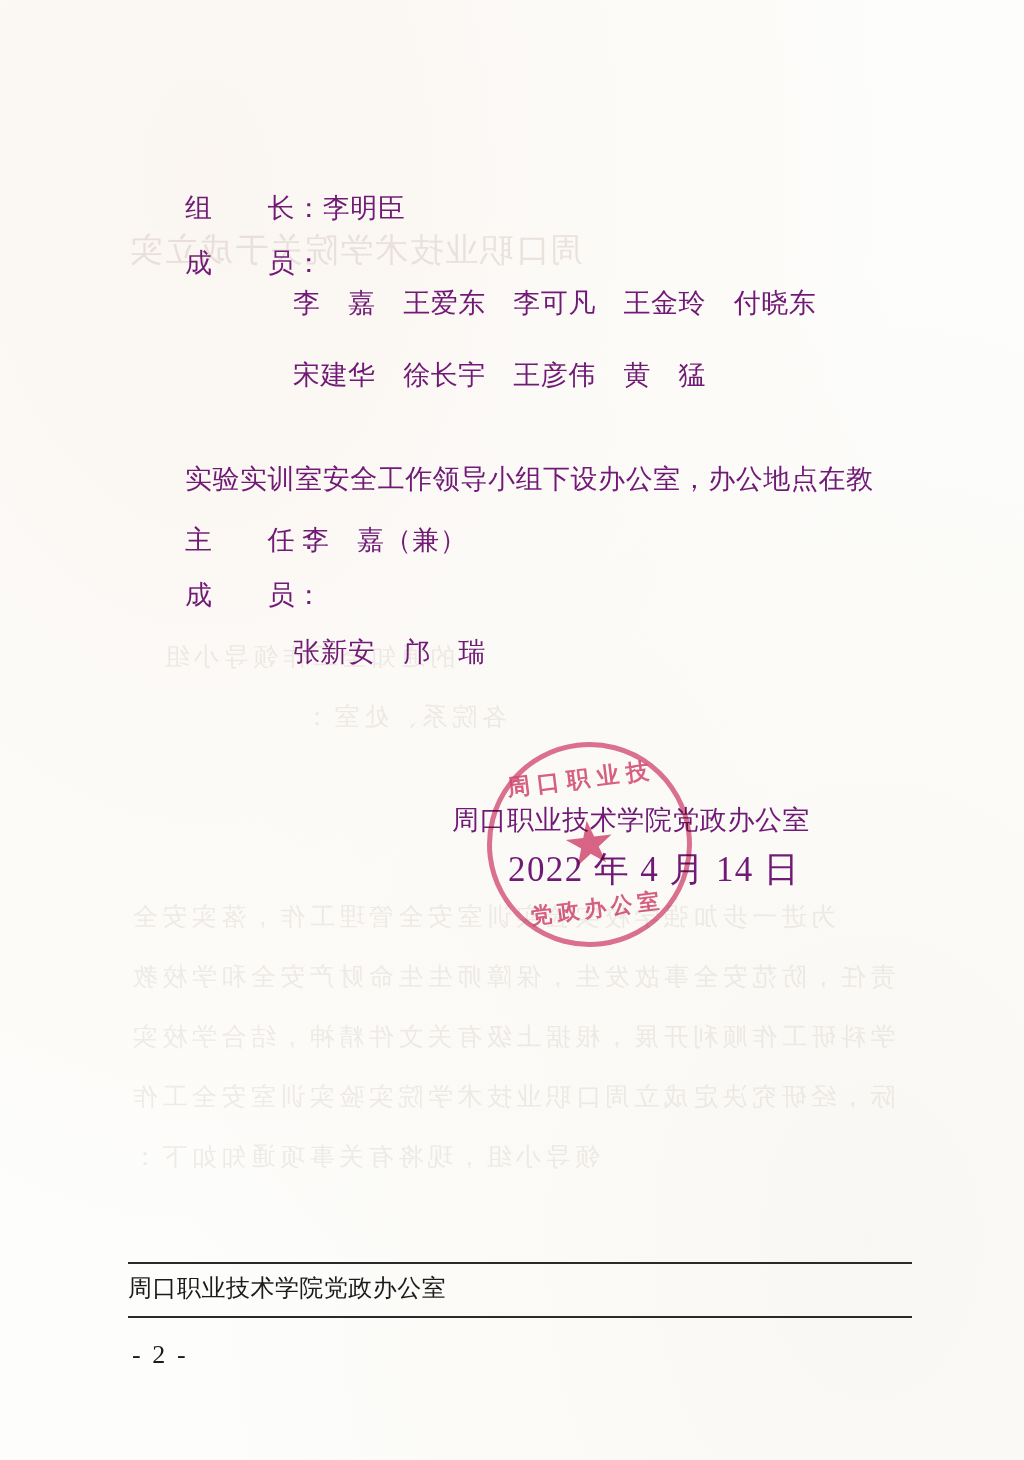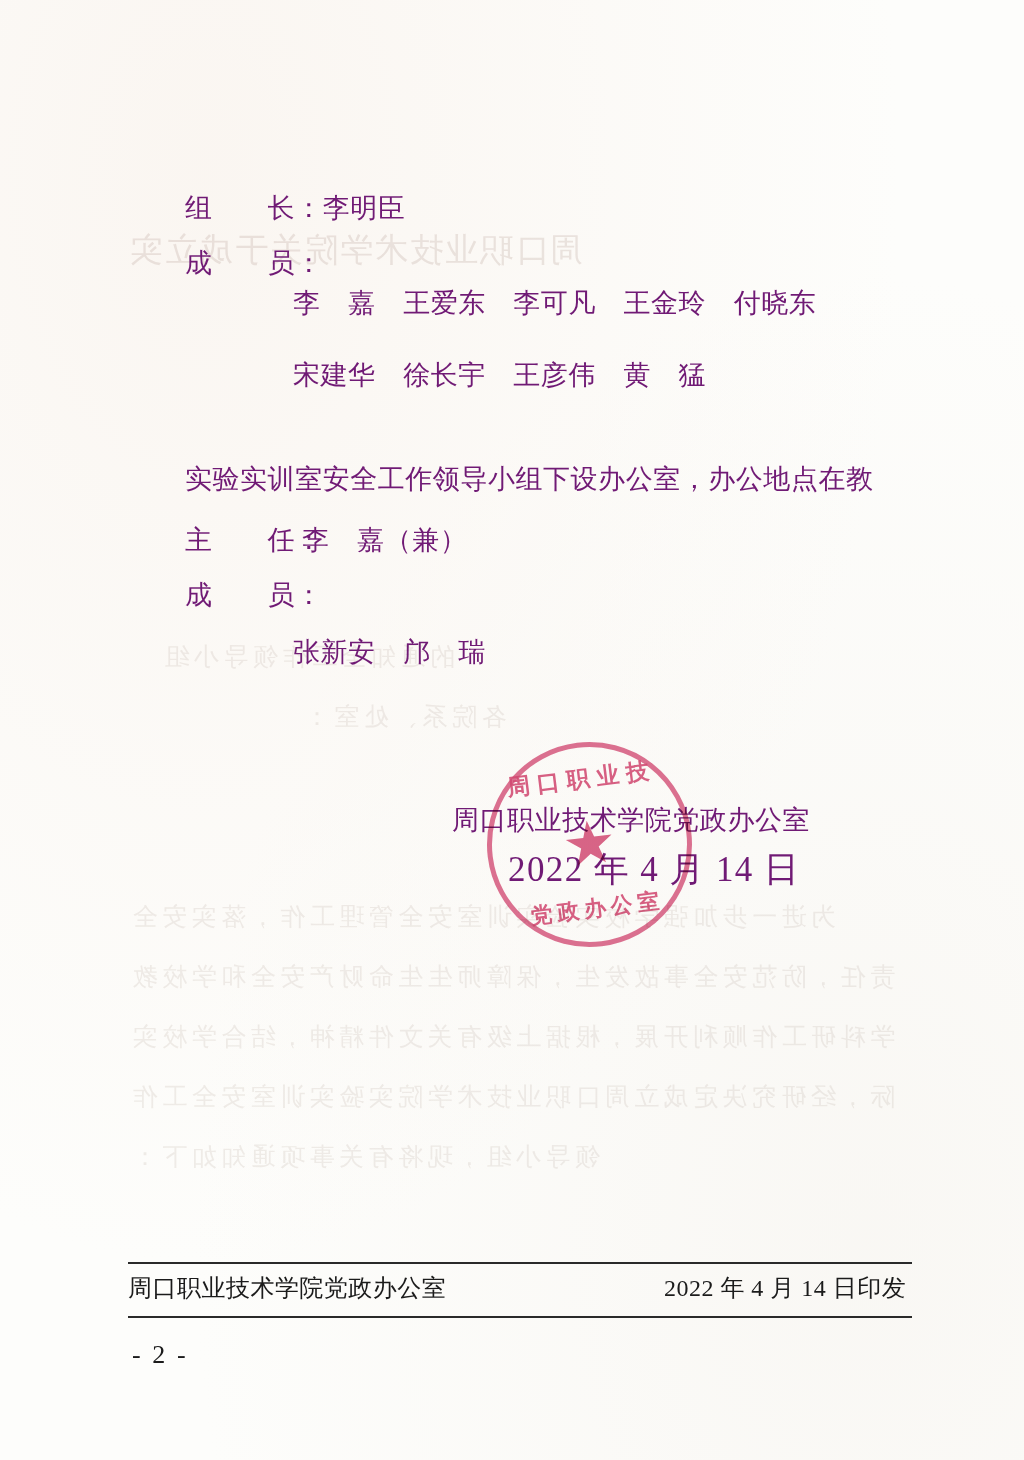--- a/index.html
+++ b/index.html
@@ -199,18 +199,17 @@
     <div class="doc-line" id="sign-date">2022 年 4 月 14 日</div>
 
     <div class="seal">
       <div class="seal-arc-text">周口职业技</div>
       <div class="seal-star">★</div>
       <div class="seal-bottom-text">党政办公室</div>
     </div>
 
     <div class="footer-rule" id="footer-rule-top"></div>
     <div class="footer-text" id="footer-left">周口职业技术学院党政办公室</div>
-    <div class="footer-text" id="footer-right">2022 年 4 月 14 日印发</div>
     <div class="footer-rule" id="footer-rule-bottom"></div>
     <div id="page-number">- 2 -</div>
 
   </div>
 </div>
 
 </body></html>

